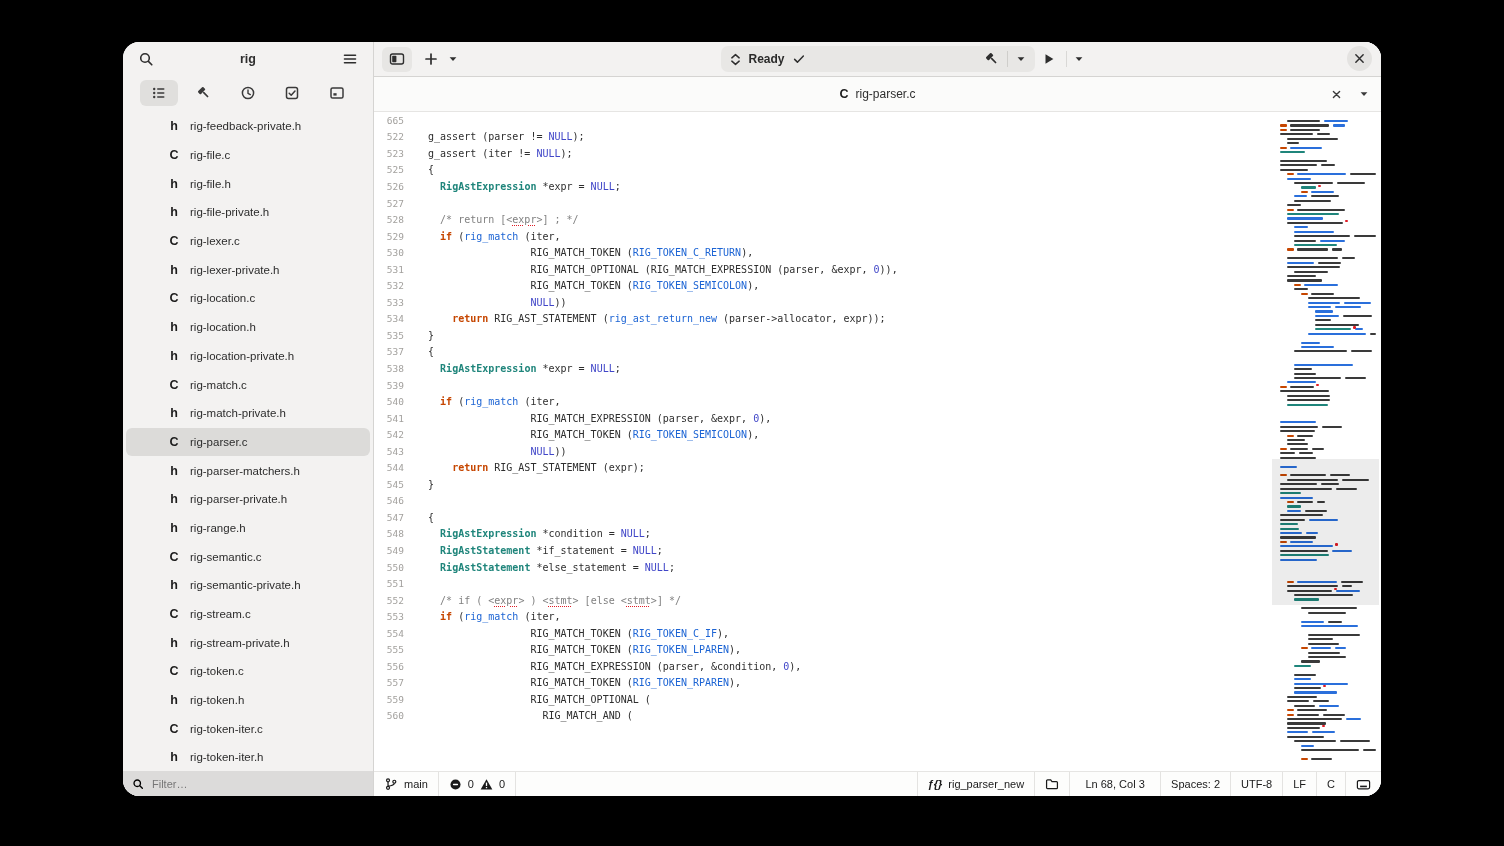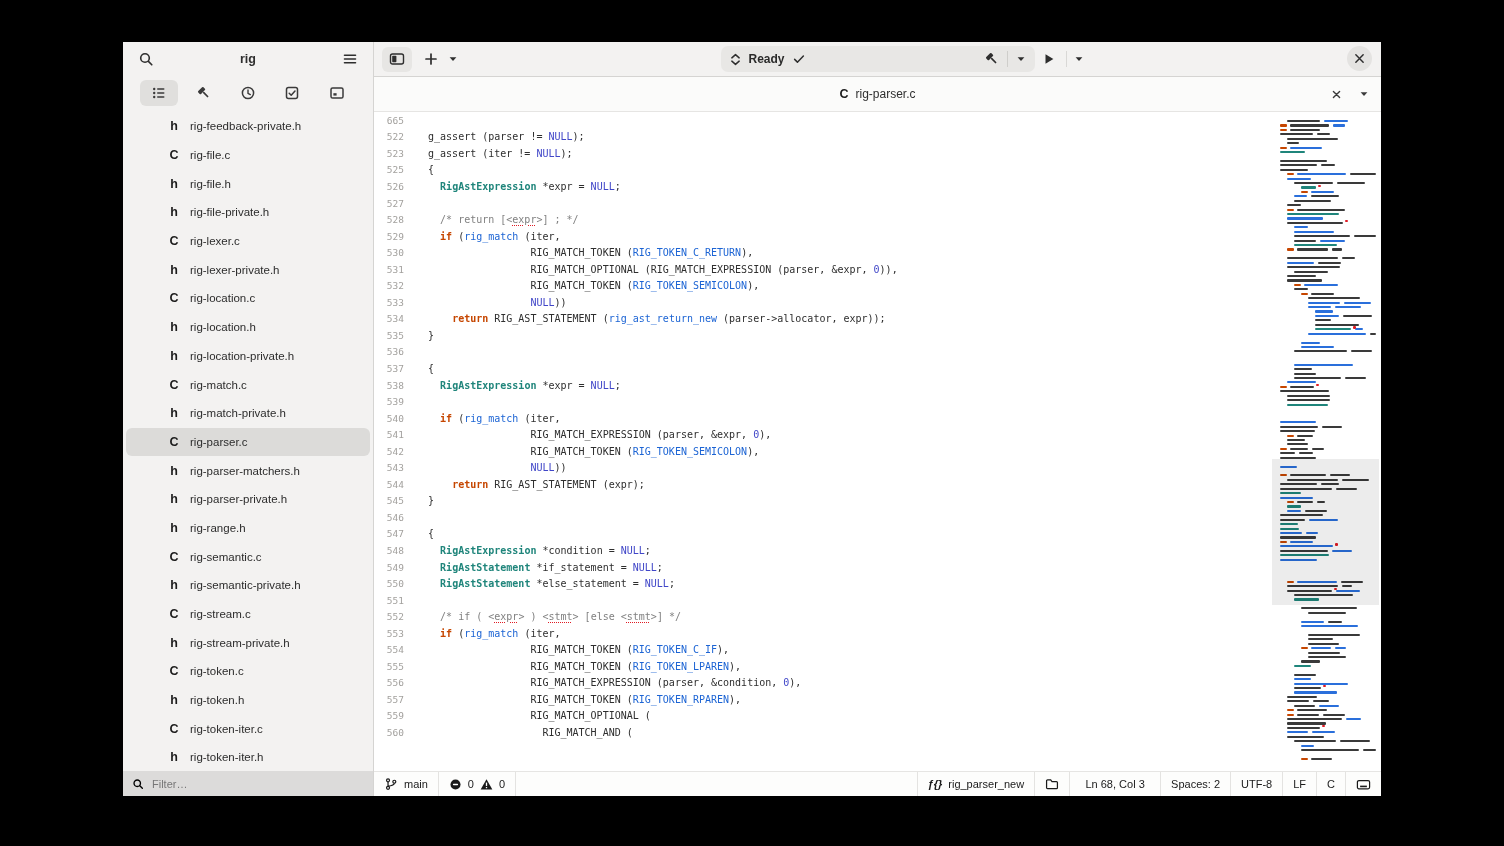--- a/index.html
+++ b/index.html
@@ -1,19 +1,19 @@
 <!DOCTYPE html>
 <html><head>
 <meta charset="utf-8">
 <style>
   html,body{margin:0;padding:0;background:#000;width:1504px;height:846px;overflow:hidden;
     font-family:"Liberation Sans","DejaVu Sans",sans-serif;-webkit-font-smoothing:antialiased;}
   .stage{position:relative;width:1504px;height:846px;background:#000;}
   .window{position:absolute;left:123px;top:42px;width:1258px;height:754px;background:#fff;
-    border-radius:0;overflow:hidden;box-shadow:0 14px 40px rgba(0,0,0,.55);display:flex;}
+    border-radius:16px;overflow:hidden;box-shadow:0 14px 40px rgba(0,0,0,.55);display:flex;}
   
   .sidebar{width:250px;min-width:250px;background:#f3f2f1;border-right:1px solid #d5d4d2;
     position:relative;display:flex;flex-direction:column;}
   .sb-header{height:34px;display:flex;align-items:center;padding:0 10px;gap:8px;}
   .sb-title{flex:1;text-align:center;font-size:12.5px;font-weight:bold;color:#2e2e2e;}
   .iconbtn{width:26px;height:26px;display:flex;align-items:center;justify-content:center;
     border-radius:6px;color:#2e2e2e;}
   .sb-tabs{height:34px;display:flex;align-items:center;justify-content:space-around;padding:0 14px;}
   .sb-tab{width:38px;height:26px;display:flex;align-items:center;justify-content:center;
     border-radius:6px;color:#3a3a3a;}
@@ -407,24 +407,20 @@
               <span class="gutter">533</span>
               <span class="codetext"><span class="s-p">                   </span><span class="s-c">NULL</span><span class="s-p">))</span></span>
             </div>
             <div class="code-row">
               <span class="gutter">534</span>
               <span class="codetext"><span class="s-p">      </span><span class="s-k">return</span><span class="s-p"> RIG_AST_STATEMENT (</span><span class="s-f">rig_ast_return_new</span><span class="s-p"> (parser-&gt;allocator, expr));</span></span>
             </div>
             <div class="code-row">
               <span class="gutter">535</span>
               <span class="codetext"><span class="s-p">  }</span></span>
-            </div>
-            <div class="code-row">
-              <span class="gutter">536</span>
-              <span class="codetext"></span>
             </div>
             <div class="code-row">
               <span class="gutter">537</span>
               <span class="codetext"><span class="s-p">  {</span></span>
             </div>
             <div class="code-row">
               <span class="gutter">538</span>
               <span class="codetext"><span class="s-p">    </span><span class="s-t">RigAstExpression</span><span class="s-p"> *expr = </span><span class="s-c">NULL</span><span class="s-p">;</span></span>
             </div>
             <div class="code-row">

